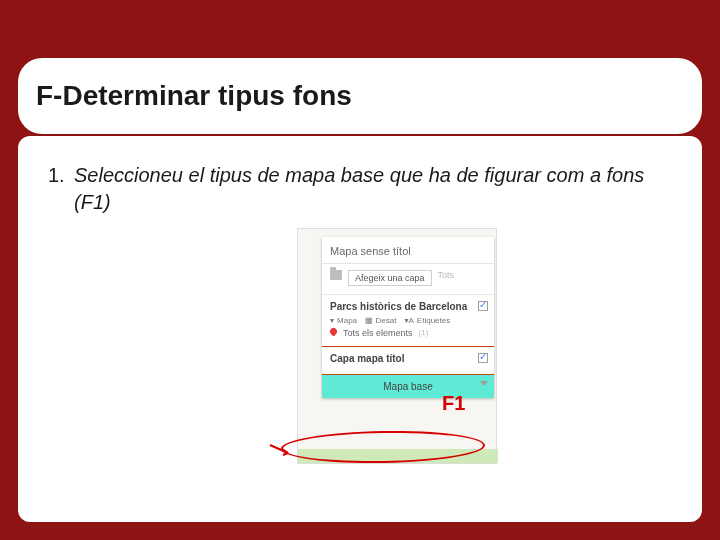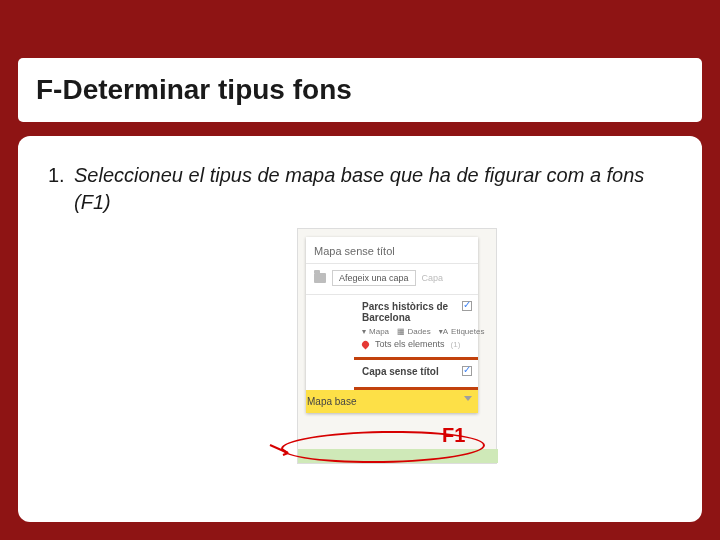--- a/index.html
+++ b/index.html
@@ -8,23 +8,23 @@
     height: 540px;
     background: #8e1414;
     font-family: Arial, Helvetica, sans-serif;
     overflow: hidden;
   }
   .title-card {
     position: absolute;
     left: 18px;
     top: 58px;
     width: 684px;
-    height: 64px;
+    height: 76px;
     background: #ffffff;
-    border-radius: 5px;
+    border-radius: 24px;
     display: flex;
     align-items: center;
     padding-left: 18px;
   }
   .title-text {
     font-size: 28px;
     font-weight: bold;
     color: #1a1a1a;
   }
   .content-card {
@@ -69,39 +69,39 @@
     background:
       linear-gradient(#f7f6f2, #f7f6f2);
   }
   .map-green {
     position: absolute;
     left: 0; bottom: 0; width: 200px; height: 14px;
     background: #cfe9b8;
   }
   .panel {
     position: absolute;
-    left: 8px;
+    left: 24px;
     top: 8px;
     width: 172px;
     background: #ffffff;
     box-shadow: 0 1px 3px rgba(0,0,0,.25);
     font-size: 10px;
     color: #555;
   }
   .panel-header {
     padding: 8px 8px 6px 8px;
     border-bottom: 1px solid #e6e6e6;
   }
   .panel-title {
     font-size: 11px;
     color: #6a6a6a;
   }
   .panel-tools {
     display: flex;
-    align-items: center;
+    align-items: flex-start;
     gap: 6px;
     padding: 6px 8px 8px 8px;
     border-bottom: 1px solid #e6e6e6;
   }
   .folder-icon {
     width: 12px; height: 10px;
     background: #bdbdbd;
     border-radius: 1px;
     position: relative;
   }
@@ -119,23 +119,22 @@
     font-size: 9px;
     color: #555;
     background: #fff;
   }
   .muted {
     font-size: 9px;
     color: #bcbcbc;
   }
   .section {
     padding: 6px 8px;
-    border-bottom: 3px solid #c2410c;
+    border-bottom: 1px solid #c2410c;
     position: relative;
-    margin-left: 48px;
   }
   .section-title {
     font-size: 10px;
     font-weight: bold;
     color: #444;
     margin-bottom: 4px;
   }
   .check {
     position: absolute;
     right: 6px;
@@ -145,21 +144,20 @@
   }
   .check.checked::after {
     content: "✓";
     position: absolute;
     top: -3px; left: 0;
     font-size: 10px;
     color: #4285f4;
   }
   .row {
     display: flex;
-    align-items: center;
     gap: 6px;
     font-size: 9px;
     color: #666;
     margin: 2px 0;
   }
   .chips {
     display: flex;
     gap: 8px;
     font-size: 8px;
     color: #777;
@@ -187,22 +185,23 @@
     top: 6px;
     width: 0; height: 0;
     border-left: 4px solid transparent;
     border-right: 4px solid transparent;
     border-top: 5px solid #9e9e9e;
   }
   .mapa-base-row {
     padding: 6px 1px;
     font-size: 10px;
     color: #444;
-    background: #fde047;
+    background: #5eead4;
     position: relative;
+    text-align: center;
   }
 
   
   .anno-ellipse {
     position: absolute;
     left: 263px;
     top: 295px;
     width: 204px;
     height: 32px;
     border: 2px solid #d60000;
@@ -216,21 +215,21 @@
     top: 307px;
     width: 24px;
     height: 14px;
     pointer-events: none;
   }
   .anno-arrow svg { width: 100%; height: 100%; }
 
   .f1-label {
     position: absolute;
     left: 424px;
-    top: 288px;
+    top: 256px;
     font-size: 20px;
     font-weight: bold;
     color: #d60000;
     pointer-events: none;
   }
 </style>
 </head>
 <body>
 
 <div class="title-card">
@@ -250,41 +249,41 @@
 
     <div class="panel">
 
       <div class="panel-header">
         <div class="panel-title">Mapa sense títol</div>
       </div>
 
       <div class="panel-tools">
         <span class="folder-icon"></span>
         <span class="btn-outline">Afegeix una capa</span>
-        <span class="muted">Capa</span>
+        <span class="muted">Tots</span>
       </div>
 
       <div class="section">
         <span class="check checked"></span>
         <div class="section-title">Parcs històrics de Barcelona</div>
         <div class="chips">
           <span class="chip">▾ <span>Mapa</span></span>
-          <span class="chip">▦ <span>Dades</span></span>
+          <span class="chip">▦ <span>Desat</span></span>
           <span class="chip">▾A <span>Etiquetes</span></span>
         </div>
         <div class="row">
           <span class="pin"></span>
           <span>Tots els elements</span>
           <span class="count">(1)</span>
         </div>
       </div>
 
       <div class="section">
         <span class="check checked"></span>
-        <div class="section-title">Capa sense títol</div>
+        <div class="section-title">Capa mapa títol</div>
       </div>
 
       <div class="mapa-base-row">
         <span class="chevron"></span>
         <span>Mapa base</span>
       </div>
 
     </div>
   </div>
 

